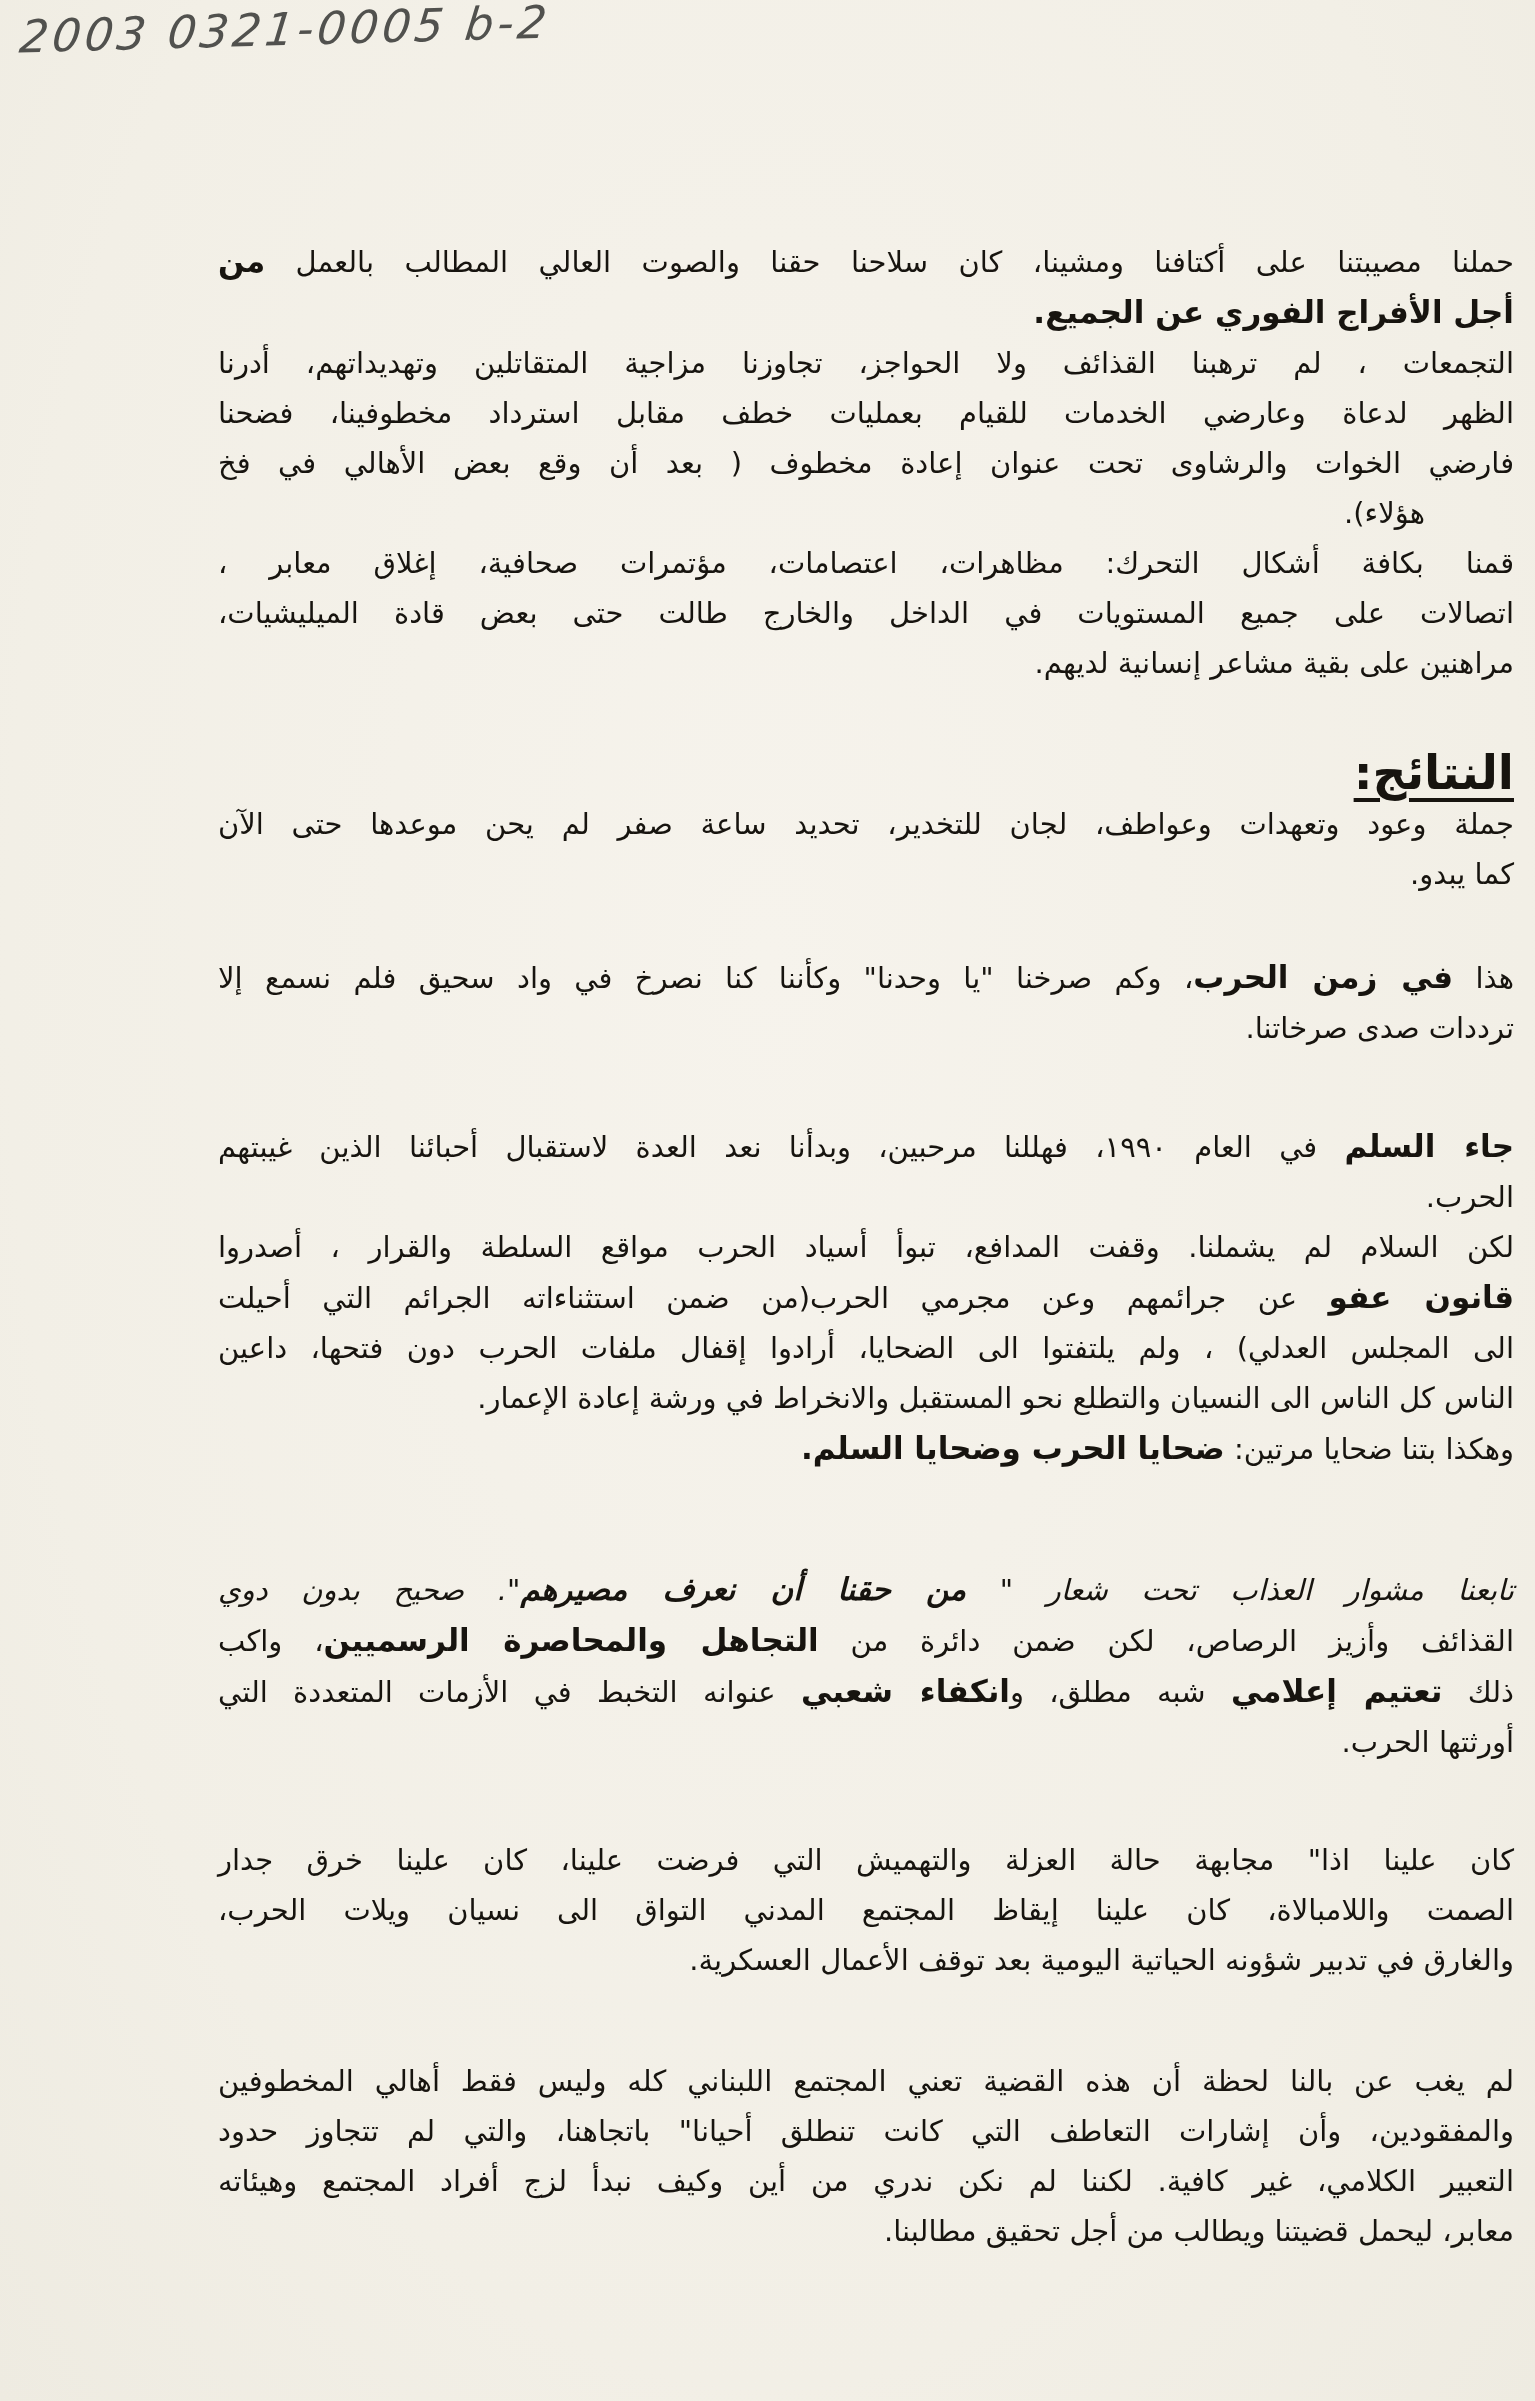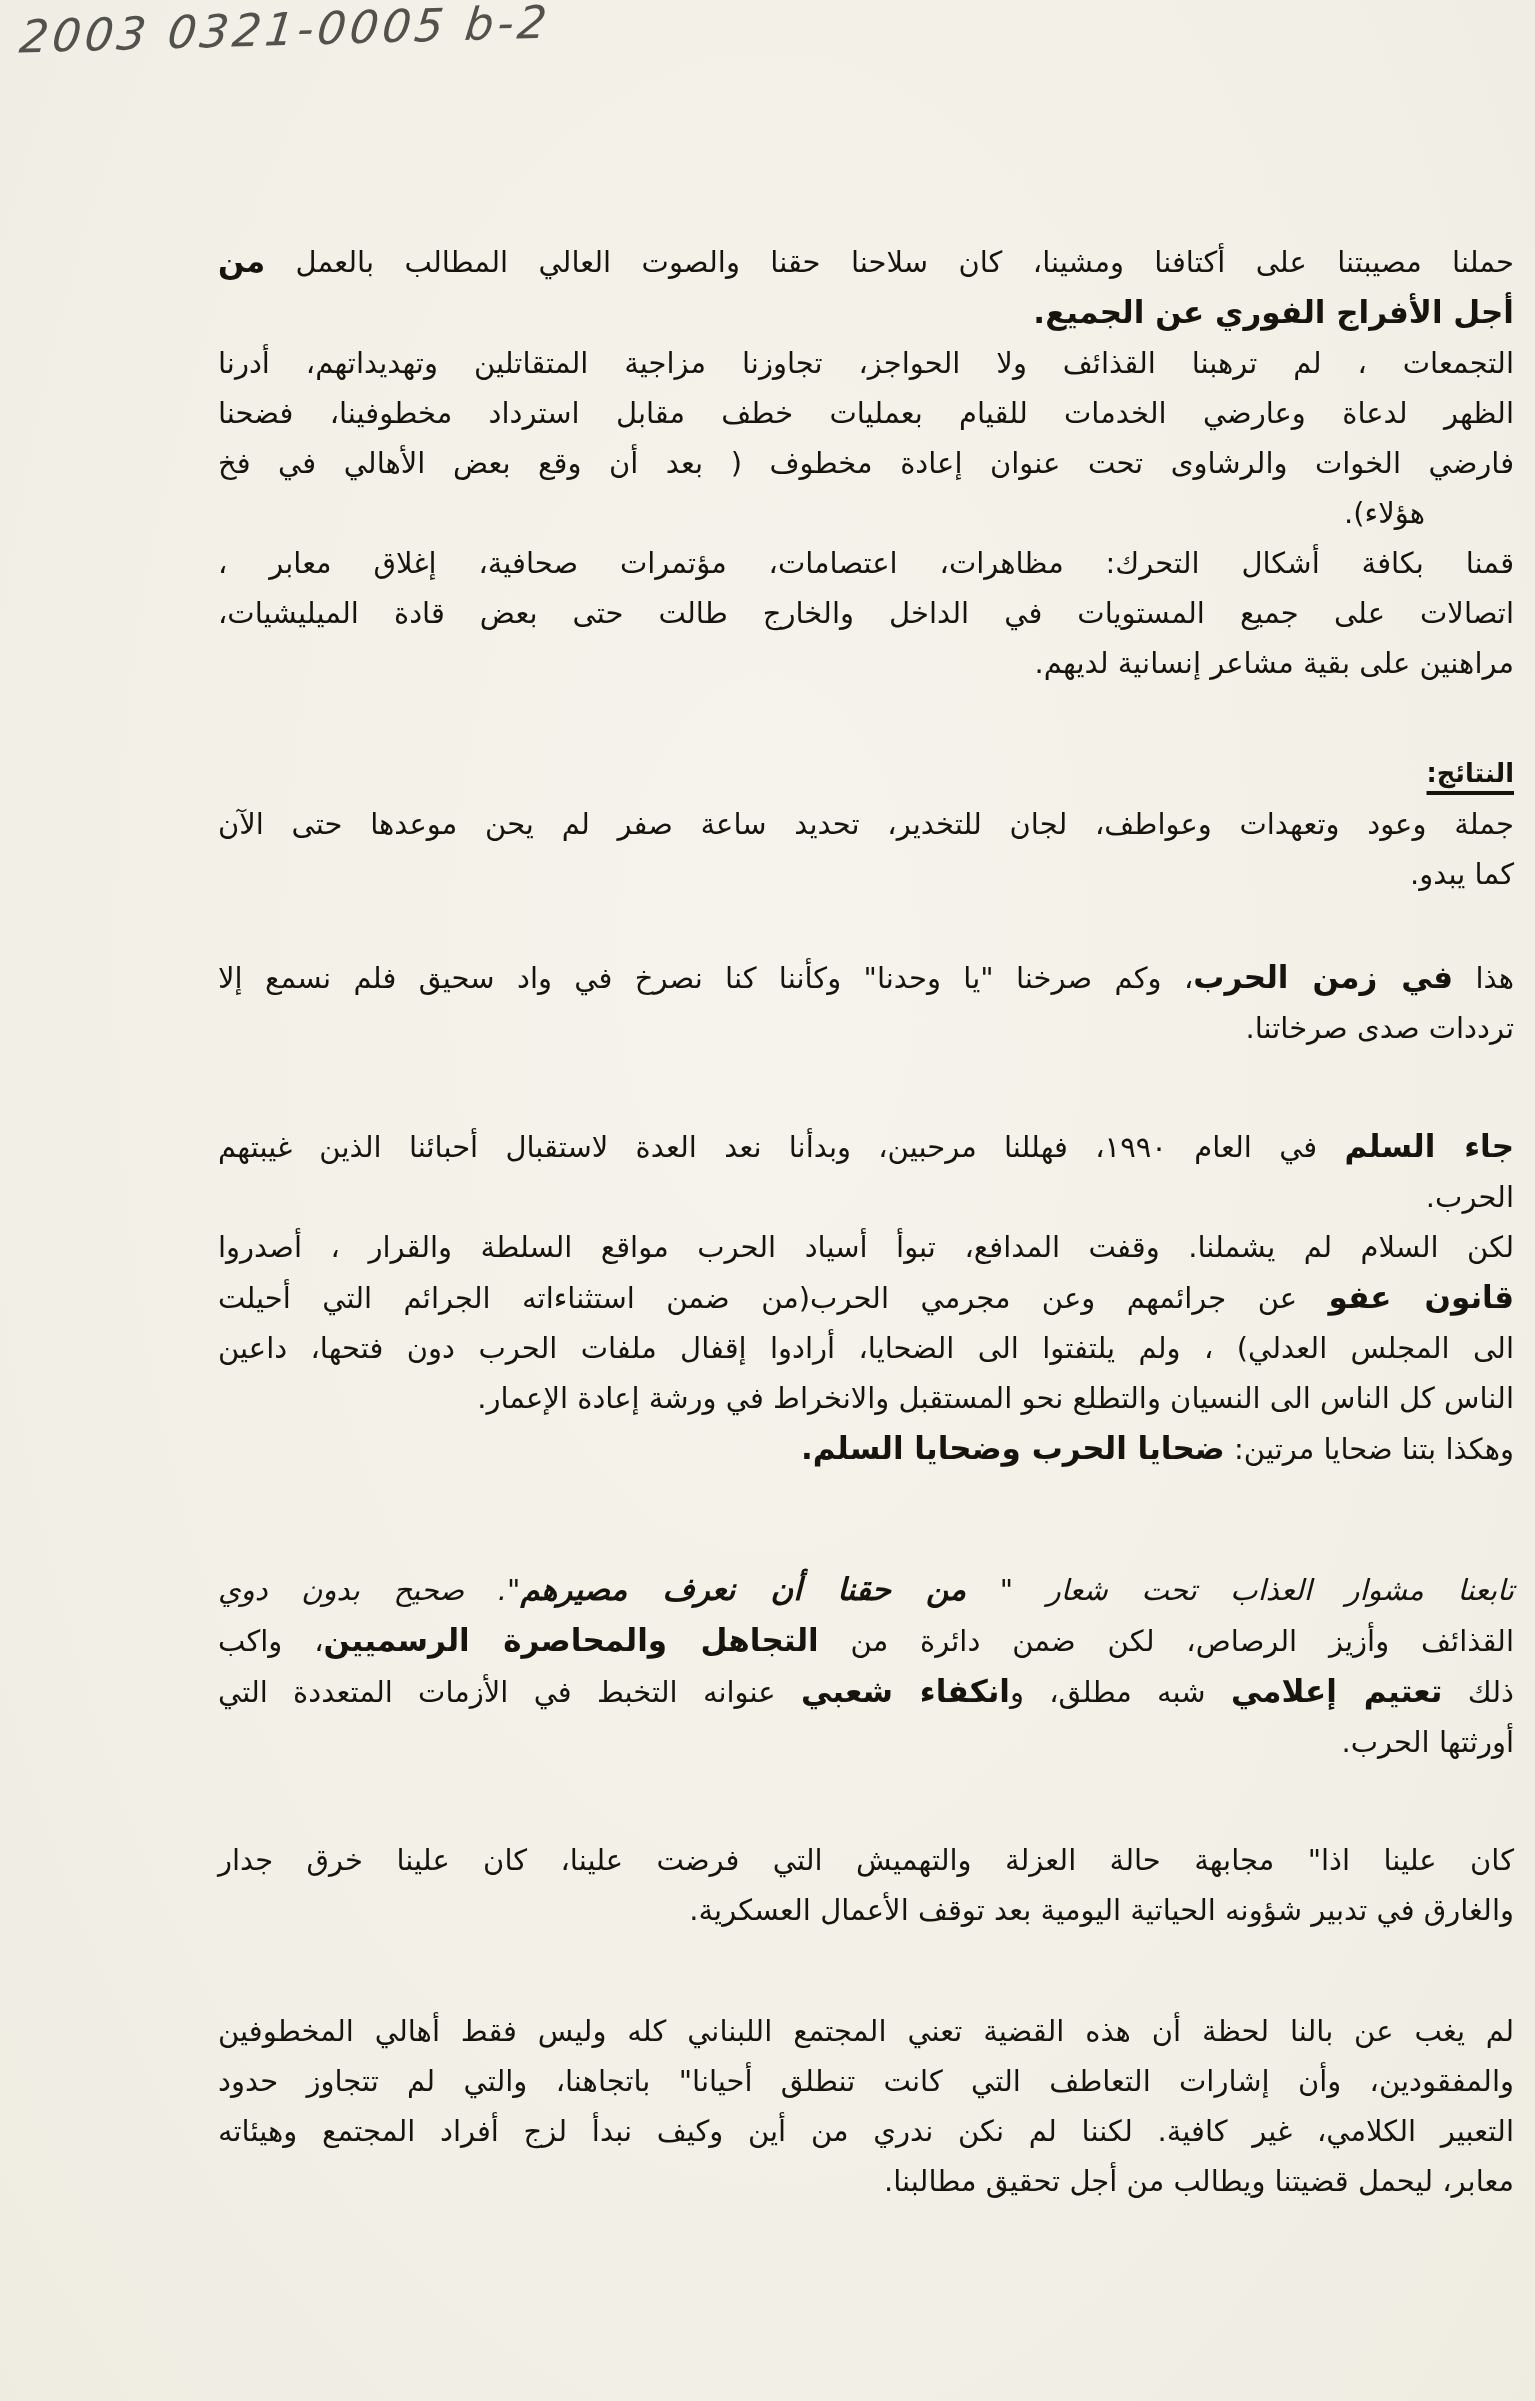--- a/index.html
+++ b/index.html
@@ -36,21 +36,21 @@
     direction: rtl;
     font-size: 29px;
     line-height: 50px;
     text-align: justify;
     text-align-last: justify;
   }
   .ln { min-height: 50px; }
   .end { text-align-last: right; }
   .ind { padding-right: 89px; }
   .b { font-weight: bold; font-size: 1.07em; }
-  .heading { font-size: 24px; }
+  .heading { font-size: 44px; }
   .heading .u {
     text-decoration: underline;
     text-decoration-thickness: 3.8px;
     text-underline-offset: 9px;
   }
   .g70  { margin-top: 53px; }
   .g80  { margin-top: 60px; }
   .g90  { margin-top: 68px; }
   .g95  { margin-top: 71px; }
   .g120 { margin-top: 90px; font-style: italic; }
@@ -88,20 +88,21 @@
     <div class="ln"><span>الى المجلس العدلي) ، ولم يلتفتوا الى الضحايا، أرادوا إقفال ملفات الحرب دون فتحها، داعين</span></div>
     <div class="ln end"><span>الناس كل الناس الى النسيان والتطلع نحو المستقبل والانخراط في ورشة إعادة الإعمار.</span></div>
     <div class="ln end"><span>وهكذا بتنا ضحايا مرتين: </span><span class="b">ضحايا الحرب وضحايا السلم.</span></div>
 
     <div class="ln g120"><span>تابعنا مشوار العذاب تحت شعار " </span><span class="b">من حقنا أن نعرف مصيرهم</span><span>".  صحيح بدون دوي</span></div>
     <div class="ln"><span>القذائف وأزيز الرصاص، لكن ضمن دائرة من </span><span class="b">التجاهل والمحاصرة الرسميين</span><span>، واكب</span></div>
     <div class="ln"><span>ذلك  </span><span class="b">تعتيم إعلامي</span><span> شبه مطلق، و</span><span class="b">انكفاء شعبي</span><span> عنوانه التخبط في الأزمات المتعددة التي</span></div>
     <div class="ln end"><span>أورثتها الحرب.</span></div>
 
     <div class="ln g90"><span>كان علينا اذا" مجابهة حالة العزلة والتهميش التي فرضت علينا، كان علينا خرق جدار</span></div>
+    <div class="ln"><span>الصمت واللامبالاة، كان علينا إيقاظ المجتمع المدني التواق الى نسيان ويلات الحرب،</span></div>
     <div class="ln end"><span>والغارق في تدبير شؤونه الحياتية اليومية بعد توقف الأعمال العسكرية.</span></div>
 
     <div class="ln g95"><span>لم يغب عن بالنا لحظة أن هذه القضية تعني المجتمع اللبناني كله وليس فقط أهالي المخطوفين</span></div>
     <div class="ln"><span>والمفقودين،  وأن إشارات التعاطف التي كانت تنطلق أحيانا" باتجاهنا، والتي لم تتجاوز  حدود</span></div>
     <div class="ln"><span>التعبير الكلامي، غير كافية. لكننا لم نكن ندري من أين وكيف نبدأ لزج أفراد المجتمع وهيئاته</span></div>
     <div class="ln end"><span>معابر، ليحمل قضيتنا ويطالب من أجل تحقيق مطالبنا.</span></div>
 
   </div>
 </div>
 

